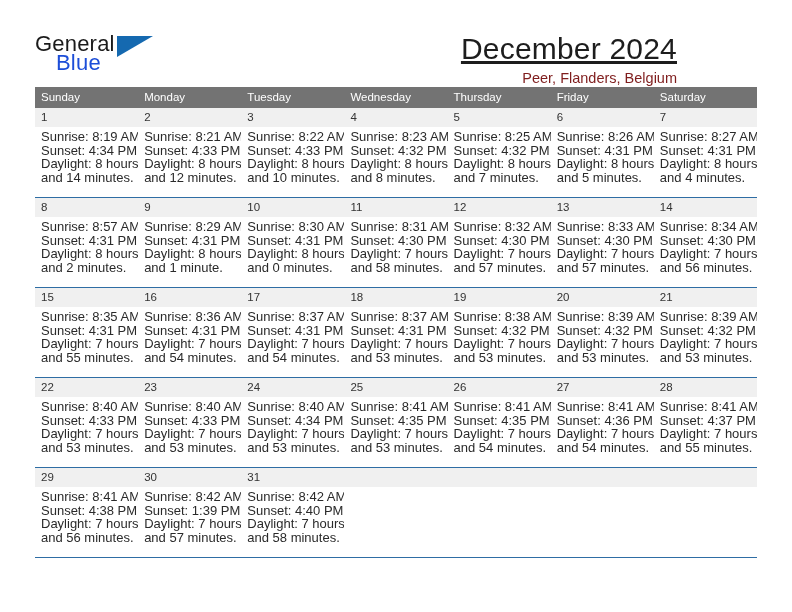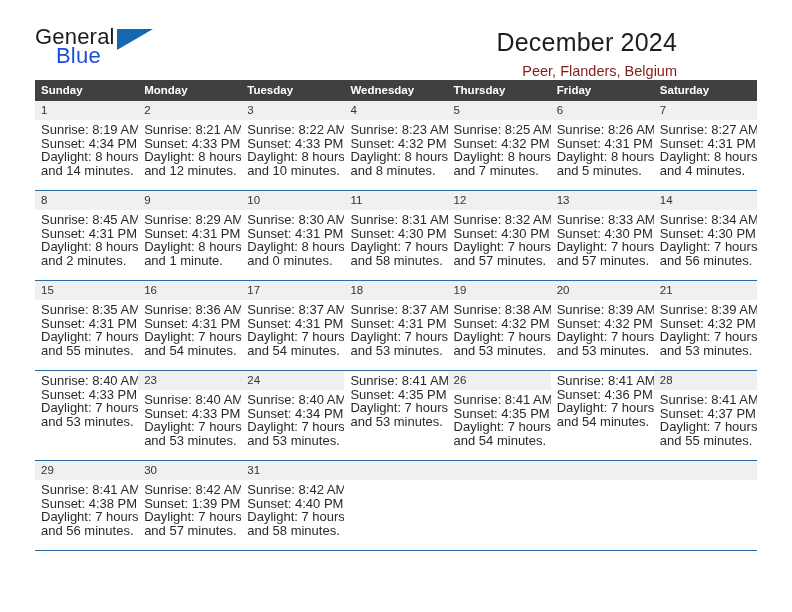--- a/index.html
+++ b/index.html
@@ -10,21 +10,21 @@
     background: #ffffff;
     font-family: "Liberation Sans", sans-serif;
     color: #222222;
     overflow: hidden;
   }
 
   .page {
     position: relative;
     width: 712px;
     height: 612px;
-    padding: 0 35px;
+    padding: 7px 35px;
   }
 
   
   .topbar {
     position: relative;
     height: 72px;
     padding-top: 26px;
   }
 
   .brand {
@@ -56,43 +56,43 @@
     width: 0;
     height: 0;
     border-left: 36px solid #1569b0;
     border-bottom: 21px solid transparent;
   }
 
   .titles {
     text-align: right;
   }
   .cal-title {
-    font-size: 25px;
+    font-size: 30px;
     font-weight: normal;
     color: #1d1d1d;
     line-height: 32px;
     letter-spacing: 0.2px;
+    text-decoration: underline;
   }
   .cal-subtitle {
     font-size: 14.5px;
     color: #7f1d1d;
     line-height: 22px;
     margin-top: 2px;
   }
 
   
   .calendar {
     width: 722px;
     margin-top: 8px;
   }
 
   .dow-row {
     display: flex;
-    background: #404040;
-    font-weight: bold;
+    background: #737373;
   }
   .dow-cell {
     flex: 1 1 0;
     height: 21px;
     line-height: 21px;
     padding-left: 6px;
     color: #ffffff;
     font-size: 11.5px;
     white-space: nowrap;
     overflow: hidden;
@@ -220,21 +220,21 @@
               <div>Sunset: 4:31 PM</div>
               <div>Daylight: 8 hours</div>
               <div>and 4 minutes.</div>
             </div>
           </div>
         </div>
         <div class="week-row">
           <div class="day-cell">
             <div class="numband">8</div>
             <div class="info">
-              <div>Sunrise: 8:45 AM</div>
+              <div>Sunrise: 8:57 AM</div>
               <div>Sunset: 4:31 PM</div>
               <div>Daylight: 8 hours</div>
               <div>and 2 minutes.</div>
             </div>
           </div>
           <div class="day-cell">
             <div class="numband">9</div>
             <div class="info">
               <div>Sunrise: 8:29 AM</div>
               <div>Sunset: 4:31 PM</div>
@@ -348,20 +348,21 @@
             <div class="info">
               <div>Sunrise: 8:39 AM</div>
               <div>Sunset: 4:32 PM</div>
               <div>Daylight: 7 hours</div>
               <div>and 53 minutes.</div>
             </div>
           </div>
         </div>
         <div class="week-row">
           <div class="day-cell">
+            <div class="numband">22</div>
             <div class="info">
               <div>Sunrise: 8:40 AM</div>
               <div>Sunset: 4:33 PM</div>
               <div>Daylight: 7 hours</div>
               <div>and 53 minutes.</div>
             </div>
           </div>
           <div class="day-cell">
             <div class="numband">23</div>
             <div class="info">
@@ -374,37 +375,39 @@
           <div class="day-cell">
             <div class="numband">24</div>
             <div class="info">
               <div>Sunrise: 8:40 AM</div>
               <div>Sunset: 4:34 PM</div>
               <div>Daylight: 7 hours</div>
               <div>and 53 minutes.</div>
             </div>
           </div>
           <div class="day-cell">
+            <div class="numband">25</div>
             <div class="info">
               <div>Sunrise: 8:41 AM</div>
               <div>Sunset: 4:35 PM</div>
               <div>Daylight: 7 hours</div>
               <div>and 53 minutes.</div>
             </div>
           </div>
           <div class="day-cell">
             <div class="numband">26</div>
             <div class="info">
               <div>Sunrise: 8:41 AM</div>
               <div>Sunset: 4:35 PM</div>
               <div>Daylight: 7 hours</div>
               <div>and 54 minutes.</div>
             </div>
           </div>
           <div class="day-cell">
+            <div class="numband">27</div>
             <div class="info">
               <div>Sunrise: 8:41 AM</div>
               <div>Sunset: 4:36 PM</div>
               <div>Daylight: 7 hours</div>
               <div>and 54 minutes.</div>
             </div>
           </div>
           <div class="day-cell">
             <div class="numband">28</div>
             <div class="info">

